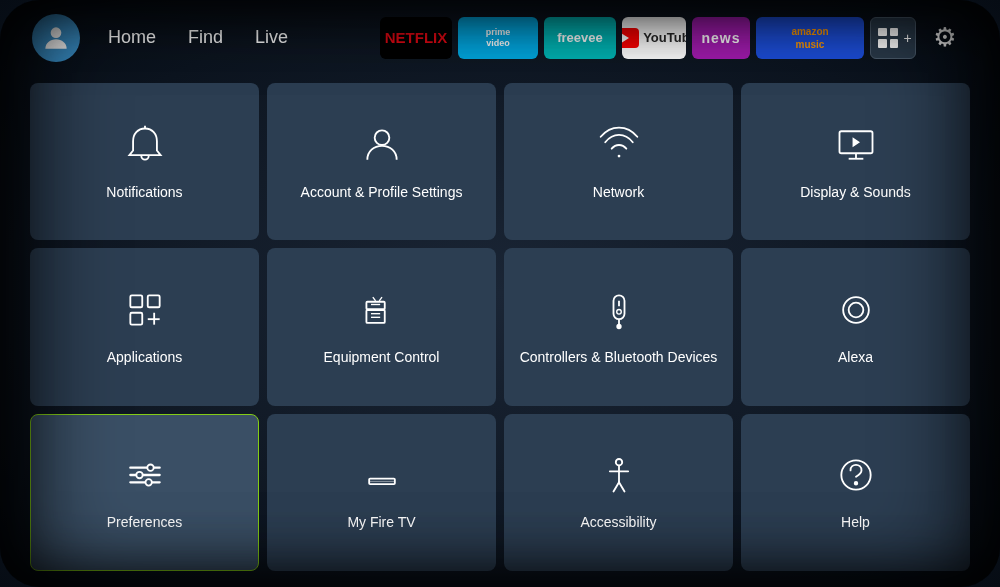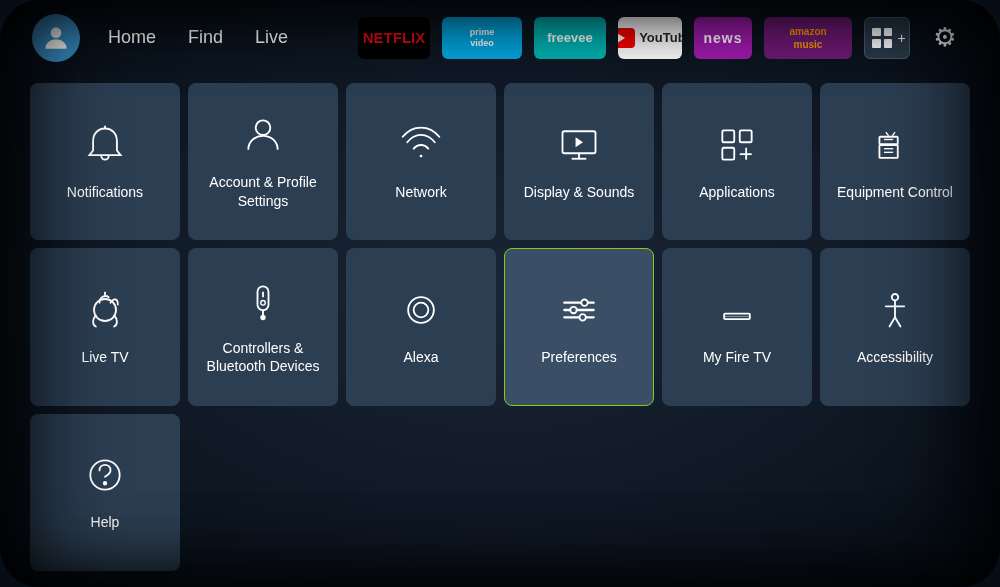--- a/index.html
+++ b/index.html
@@ -52,57 +52,57 @@
       color: white;
       font-size: 18px;
       font-weight: 500;
       padding: 6px 12px;
       cursor: pointer;
       border-radius: 4px;
     }
 
     .top-apps {
       display: flex;
-      gap: 12px;
+      gap: 6px;
     }
     .app-tile {
       height: 42px;
       border-radius: 6px;
       display: flex;
       align-items: center;
       justify-content: center;
       cursor: pointer;
       overflow: hidden;
     }
     .app-tile-netflix { background: #000; width: 72px; }
     .app-tile-prime { background: #00a8e1; width: 80px; }
     .app-tile-freevee { background: #00b4b4; width: 72px; }
     .app-tile-youtube { background: #fff; width: 64px; }
     .app-tile-news { background: #a21caf; width: 58px; }
-    .app-tile-music { background: #701a75; width: 88px; }
+    .app-tile-music { background: #1d4ed8; width: 108px; }
     .app-tile-grid { background: #2a3a4a; width: 46px; border: 1px solid #4a5a6a; }
     .app-tile-settings { background: transparent; width: 46px; }
     .netflix-label { color: #e50914; font-size: 15px; font-weight: 900; }
     .prime-label { color: white; font-size: 9px; font-weight: 600; text-align: center; line-height: 1.2; }
     .freevee-label { color: white; font-size: 13px; font-weight: 700; }
     .youtube-container { display: flex; align-items: center; gap: 4px; }
     .yt-icon { width: 28px; height: 20px; background: #ff0000; border-radius: 4px; display:flex; align-items:center; justify-content:center; }
     .yt-triangle { width: 0; height: 0; border-left: 8px solid white; border-top: 5px solid transparent; border-bottom: 5px solid transparent; }
     .yt-text { color: #282828; font-size: 13px; font-weight: 700; }
     .news-label { color: white; font-size: 14px; font-weight: 700; letter-spacing: 1px; }
     .music-label { color: #ff9900; font-size: 10px; font-weight: 700; text-align: center; line-height: 1.3; }
     .grid-icon { display: grid; grid-template-columns: 1fr 1fr; gap: 3px; padding: 4px; width: 28px; height: 28px; }
     .grid-dot { background: white; border-radius: 1px; }
     .grid-plus { color: white; font-size: 14px; }
     .settings-icon { color: white; font-size: 26px; }
 
     
     .main-grid {
       display: grid;
-      grid-template-columns: repeat(6, 1fr);
+      grid-template-columns: repeat(4, 1fr);
       grid-template-rows: repeat(3, 1fr);
       gap: 8px;
       padding: 8px 30px 16px 30px;
       height: calc(587px - 75px);
     }
 
     .grid-tile {
       background: #2c3e52;
       border-radius: 8px;
       display: flex;
@@ -253,33 +253,20 @@
         <line x1="12" y1="18" x2="22" y2="18" stroke="white" stroke-width="1.5"></line>
         <line x1="12" y1="28" x2="22" y2="28" stroke="white" stroke-width="1.5"></line>
         <line x1="12" y1="32" x2="22" y2="32" stroke="white" stroke-width="1.5"></line>
         <line x1="17" y1="14" x2="14" y2="10" stroke="white" stroke-width="1.5"></line>
         <line x1="21" y1="14" x2="24" y2="10" stroke="white" stroke-width="1.5"></line>
       </svg>
     </div>
     <span class="tile-label">Equipment Control</span>
   </div>
 
-  <div class="grid-tile">
-    <div class="tile-icon">
-      <svg viewBox="0 0 48 48">
-        <circle cx="24" cy="24" r="12" stroke="white" stroke-width="2" fill="none"></circle>
-        <path d="M18 16 C18 10 24 7 28 10" stroke="white" stroke-width="2" fill="none" stroke-linecap="round"></path>
-        <path d="M30 16 C34 10 38 12 38 18" stroke="white" stroke-width="2" fill="none" stroke-linecap="round"></path>
-        <line x1="24" y1="8" x2="24" y2="4" stroke="white" stroke-width="2"></line>
-        <path d="M14 30 C10 34 10 40 14 42" stroke="white" stroke-width="2" fill="none" stroke-linecap="round"></path>
-        <path d="M34 30 C38 34 38 40 34 42" stroke="white" stroke-width="2" fill="none" stroke-linecap="round"></path>
-      </svg>
-    </div>
-    <span class="tile-label">Live TV</span>
-  </div>
 
   <div class="grid-tile">
     <div class="tile-icon">
       <svg viewBox="0 0 48 48">
         <rect x="18" y="8" width="12" height="26" rx="6" stroke="white" stroke-width="2" fill="none"></rect>
         <line x1="24" y1="14" x2="24" y2="20" stroke="white" stroke-width="2"></line>
         <circle cx="24" cy="26" r="2.5" stroke="white" stroke-width="1.5" fill="none"></circle>
         <line x1="24" y1="34" x2="24" y2="42" stroke="white" stroke-width="2"></line>
         <circle cx="24" cy="42" r="2" fill="white"></circle>
       </svg>

